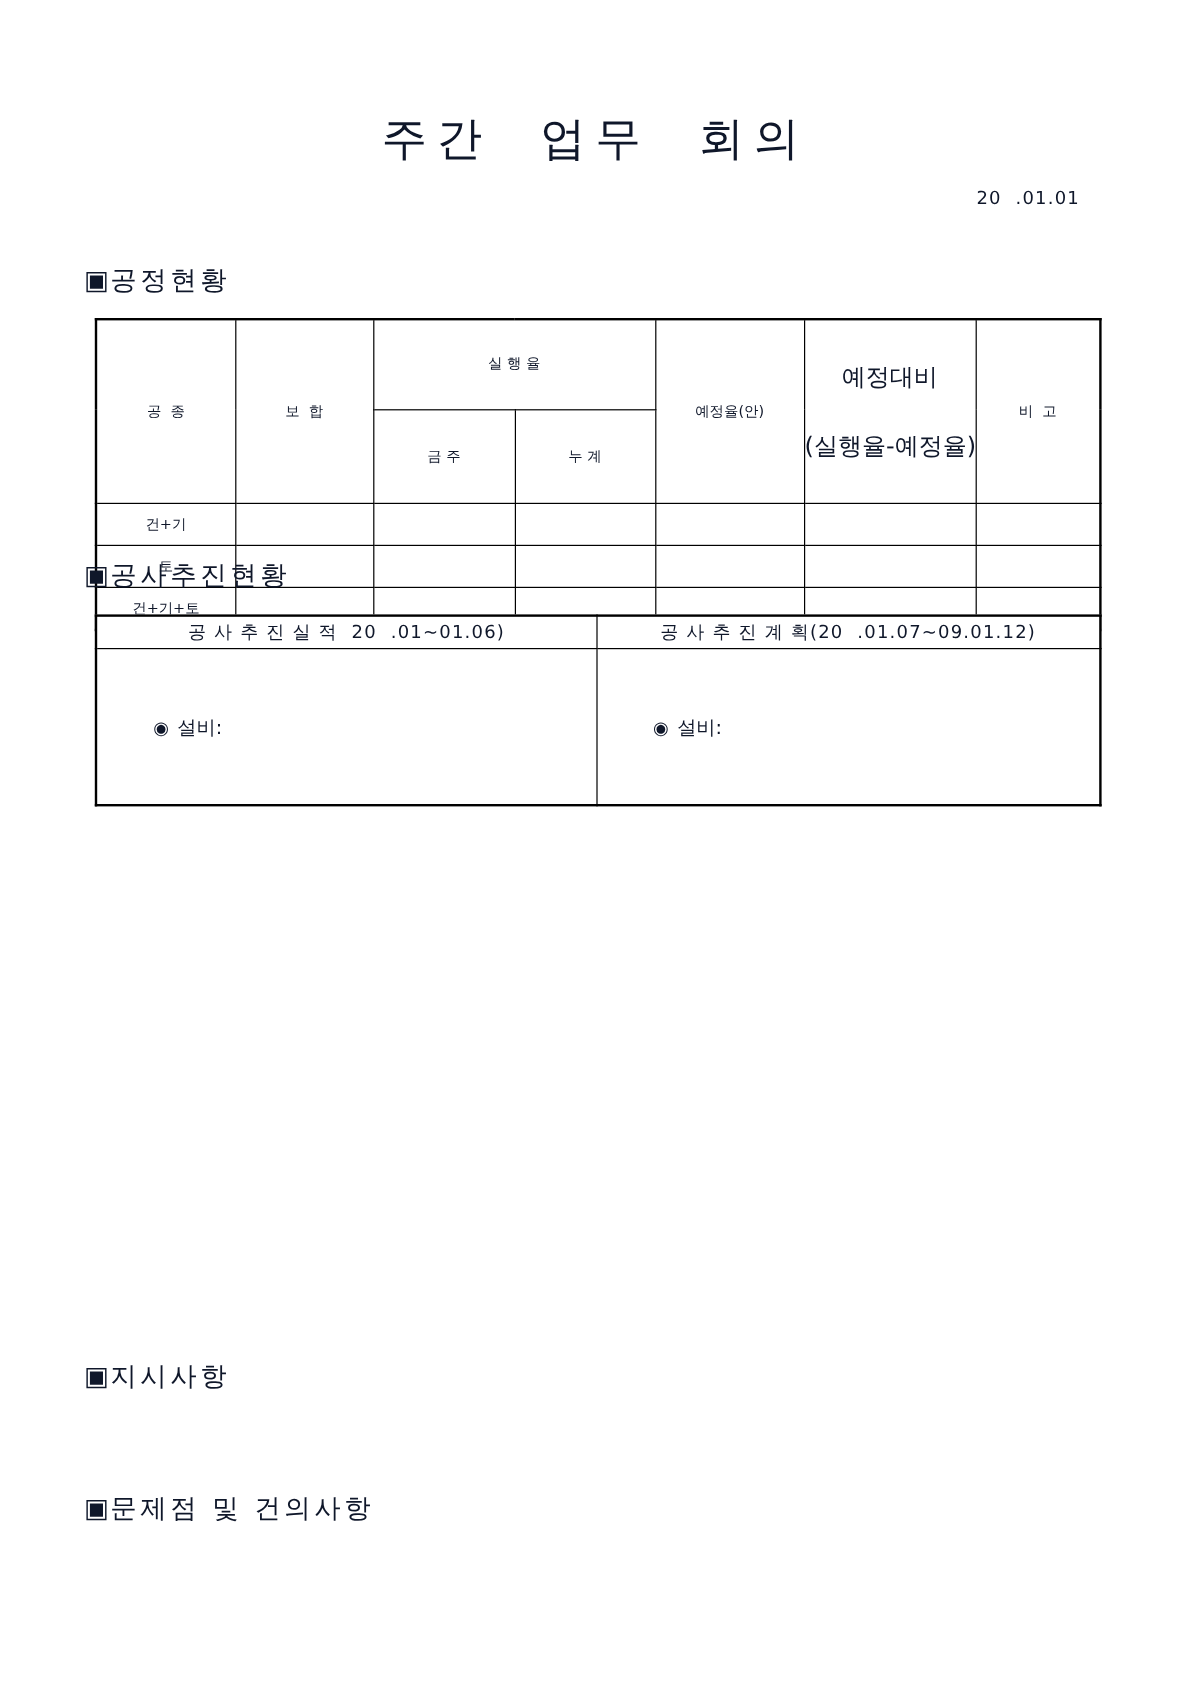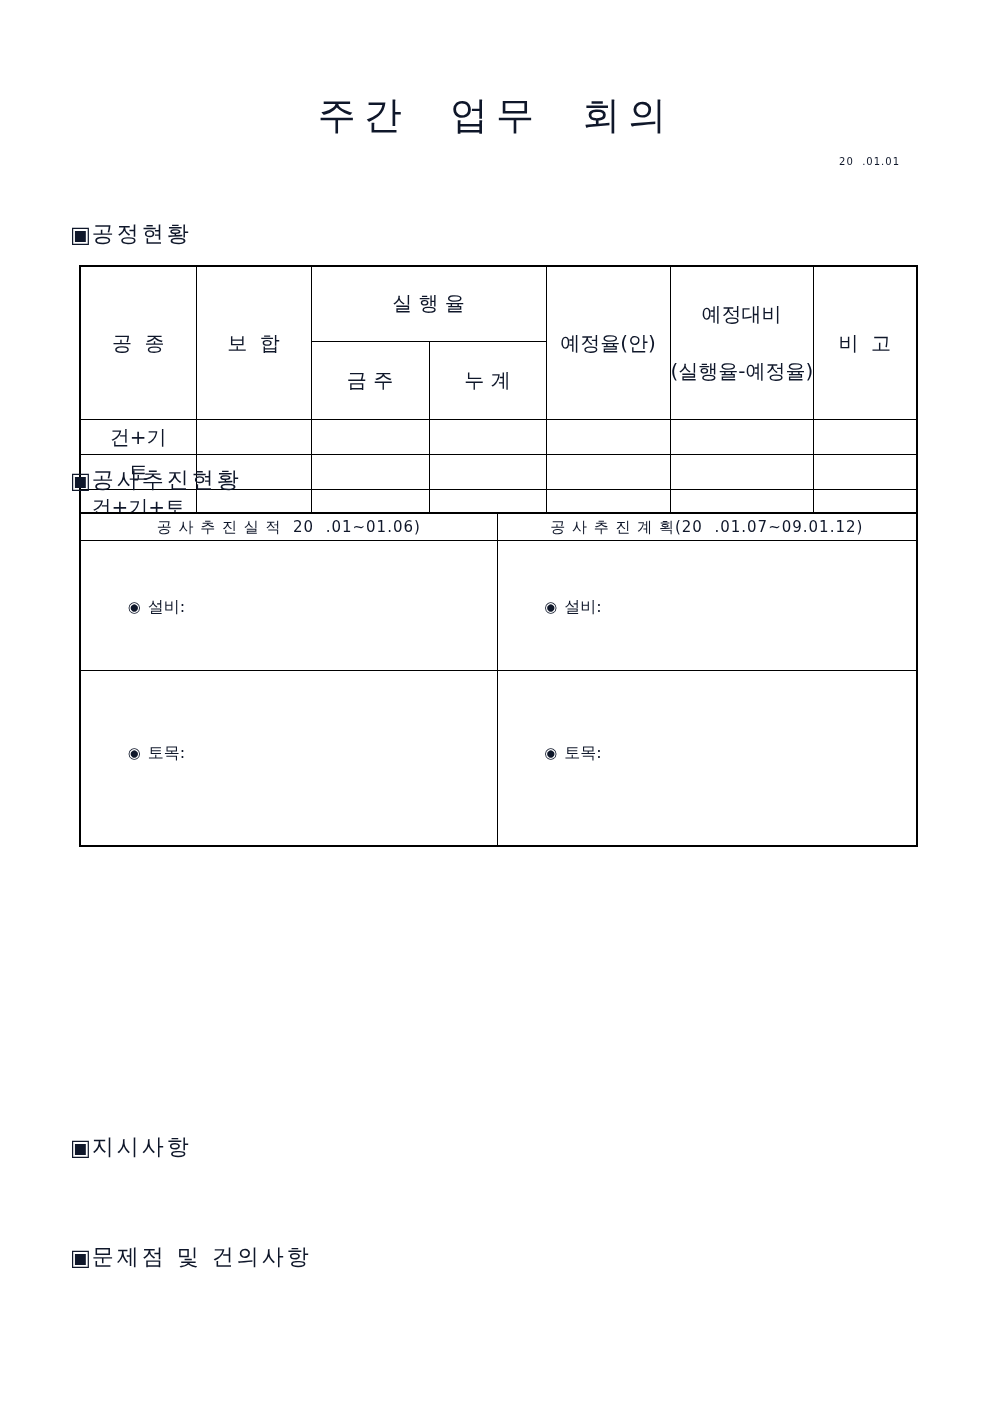--- a/index.html
+++ b/index.html
@@ -24,21 +24,21 @@
     text-align: center;
     font-size: 38px;
     letter-spacing: 8px;
     white-space: pre;
     font-weight: 400;
   }
   .doc-date {
     position: absolute;
     top: 156px;
     right: 92px;
-    font-size: 10px;
+    font-size: 15px;
     letter-spacing: 1px;
     white-space: pre;
   }
   .section-heading {
     position: absolute;
     left: 70px;
     font-size: 22px;
     letter-spacing: 3px;
     white-space: pre;
     display: flex;
@@ -55,21 +55,21 @@
   .heading-4 { top: 1242px; }
 
   table {
     border-collapse: collapse;
     table-layout: fixed;
     position: absolute;
     background: #ffffff;
   }
   td {
     border: 1px solid #000000;
-    font-size: 20px;
+    font-size: 12px;
     text-align: center;
     vertical-align: middle;
     padding: 0;
     white-space: pre;
     overflow: hidden;
   }
 
   
   .process-table {
     left: 79px;
@@ -198,28 +198,20 @@
       <td>공 사 추 진 계 획(20  .01.07~09.01.12)</td>
     </tr>
     <tr class="row-facility">
       <td class="content-cell">
         <span class="item-bullet">◉</span><span>설비:</span>
       </td>
       <td class="content-cell">
         <span class="item-bullet">◉</span><span>설비:</span>
       </td>
     </tr>
-    <tr class="row-civil">
-      <td class="content-cell">
-        <span class="item-bullet">◉</span><span>토목:</span>
-      </td>
-      <td class="content-cell">
-        <span class="item-bullet">◉</span><span>토목:</span>
-      </td>
-    </tr>
   </tbody>
     </table>
 
   <div class="section-heading heading-3">
     <span class="bullet">▣</span>
     <span>지시사항</span>
   </div>
 
   <div class="section-heading heading-4">
     <span class="bullet">▣</span>

